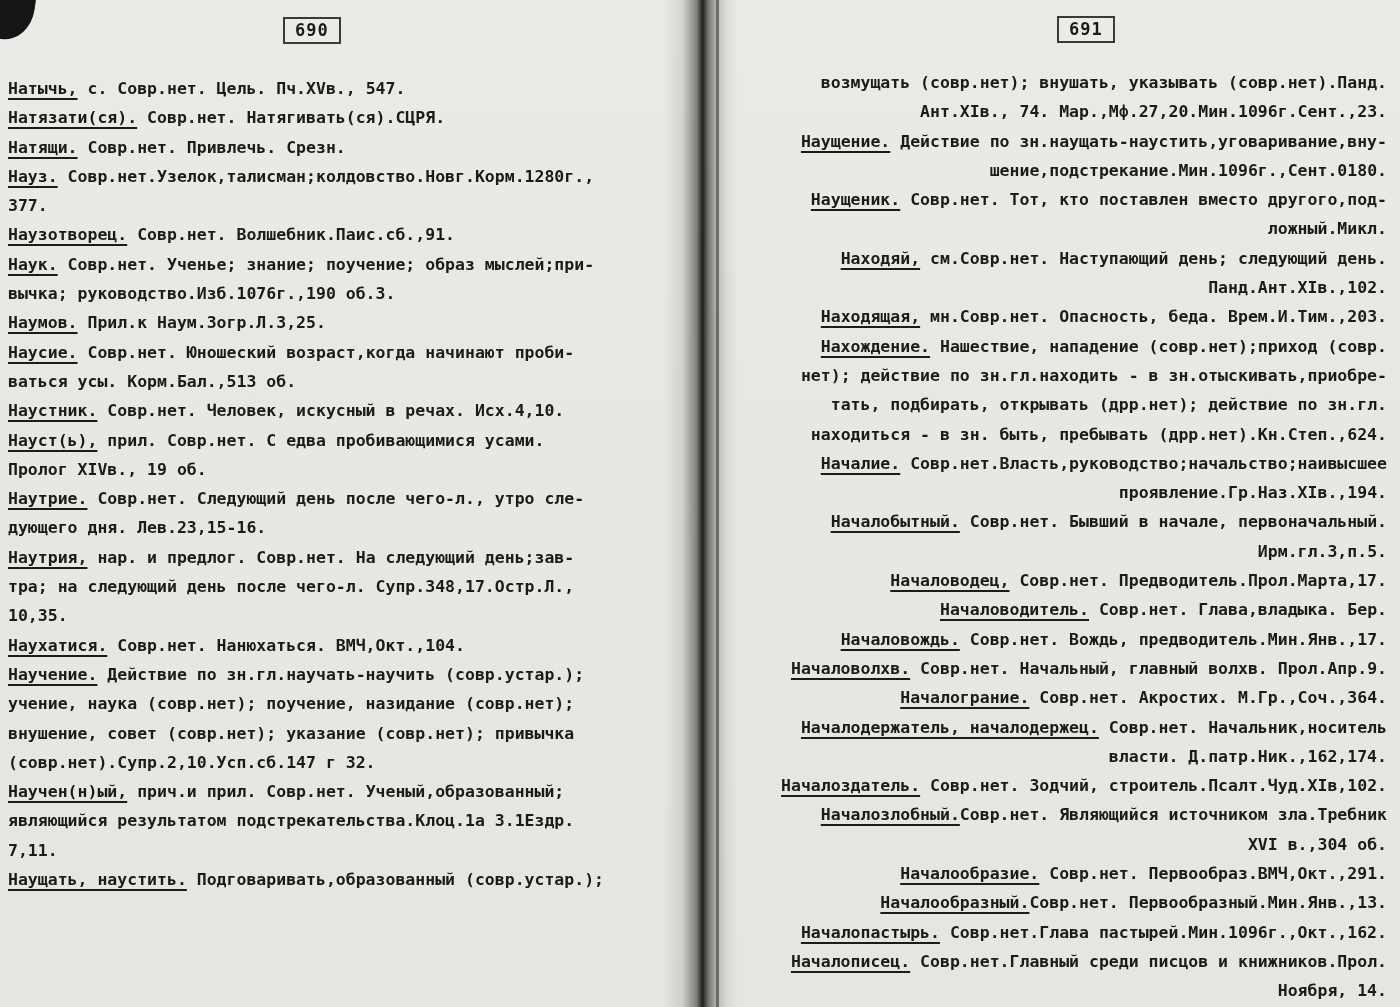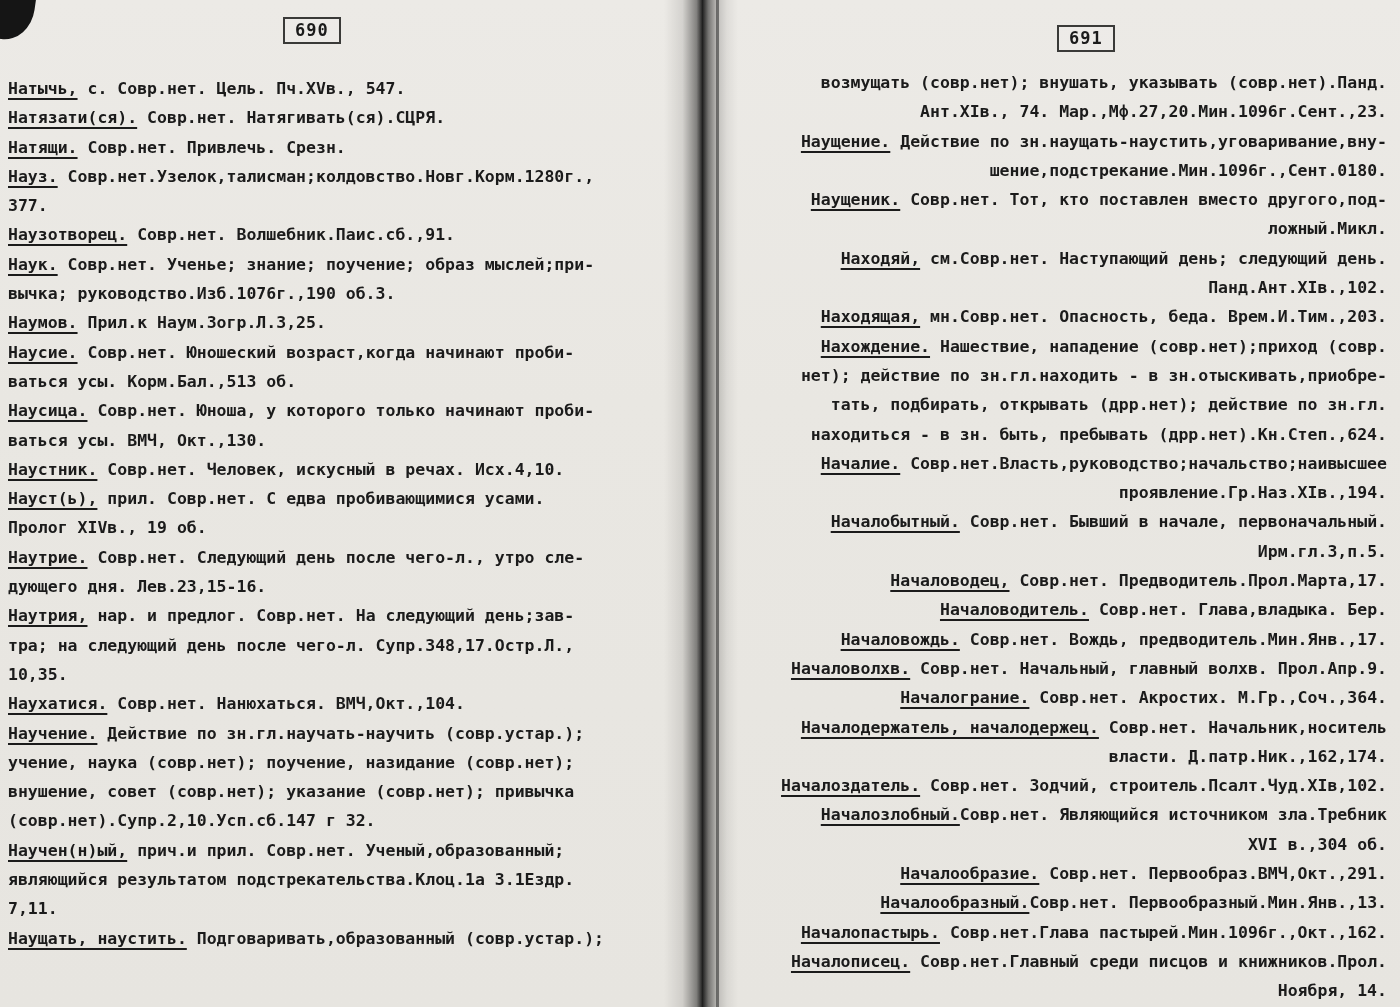--- a/index.html
+++ b/index.html
@@ -56,21 +56,21 @@
   .page-number-box {
     position: absolute;
     border: 2px solid #3a3a38;
     padding: 1px 10px 2px 10px;
     font-size: 17px;
     font-weight: 700;
     letter-spacing: 1px;
     background: rgba(255,255,255,0.08);
   }
   .page-number-box.left  { left: 283px; top: 17px; }
-  .page-number-box.right { left: 1057px; top: 25px; }
+  .page-number-box.right { left: 1057px; top: 16px; }
   .page {
     position: absolute;
     font-size: 16.5px;
     font-weight: 700;
     line-height: 29.3px;
     white-space: pre;
   }
   .page-left  { left: 8px;   top: 74px; width: 656px; }
   .page-right { left: 737px; top: 68px; width: 650px; text-align: right; }
   .entry { margin: 0; }
@@ -93,22 +93,21 @@
     <span>690</span>
   </div>
 
   <div class="page-number-box right">
     <span>691</span>
   </div>
 
   <div class="page page-left"><p class="entry"><span class="headword">Натычь,</span><span class="entry-body"> с. Совр.нет. Цель. Пч.XVв., 547.</span></p><p class="entry"><span class="headword">Натязати(ся).</span><span class="entry-body"> Совр.нет. Натягивать(ся).СЦРЯ.</span></p><p class="entry"><span class="headword">Натящи.</span><span class="entry-body"> Совр.нет. Привлечь. Срезн.</span></p><p class="entry"><span class="headword">Науз.</span><span class="entry-body"> Совр.нет.Узелок,талисман;колдовство.Новг.Корм.1280г.,
 377.</span></p><p class="entry"><span class="headword">Наузотворец.</span><span class="entry-body"> Совр.нет. Волшебник.Паис.сб.,91.</span></p><p class="entry"><span class="headword">Наук.</span><span class="entry-body"> Совр.нет. Ученье; знание; поучение; образ мыслей;при-
 вычка; руководство.Изб.1076г.,190 об.3.</span></p><p class="entry"><span class="headword">Наумов.</span><span class="entry-body"> Прил.к Наум.Зогр.Л.3,25.</span></p><p class="entry"><span class="headword">Наусие.</span><span class="entry-body"> Совр.нет. Юношеский возраст,когда начинают проби-
-ваться усы. Корм.Бал.,513 об.</span></p><p class="entry"><span class="headword">Наусица.</span><span class="entry-body"> Совр.нет. Юноша, у которого только начинают проби-
-ваться усы. ВМЧ, Окт.,130.</span></p><p class="entry"><span class="headword">Наустник.</span><span class="entry-body"> Совр.нет. Человек, искусный в речах. Исх.4,10.</span></p><p class="entry"><span class="headword">Науст(ь),</span><span class="entry-body"> прил. Совр.нет. С едва пробивающимися усами.
+ваться усы. Корм.Бал.,513 об.</span></p><p class="entry"><span class="headword">Наустник.</span><span class="entry-body"> Совр.нет. Человек, искусный в речах. Исх.4,10.</span></p><p class="entry"><span class="headword">Науст(ь),</span><span class="entry-body"> прил. Совр.нет. С едва пробивающимися усами.
 Пролог XIVв., 19 об.</span></p><p class="entry"><span class="headword">Наутрие.</span><span class="entry-body"> Совр.нет. Следующий день после чего-л., утро сле-
 дующего дня. Лев.23,15-16.</span></p><p class="entry"><span class="headword">Наутрия,</span><span class="entry-body"> нар. и предлог. Совр.нет. На следующий день;зав-
 тра; на следующий день после чего-л. Супр.348,17.Остр.Л.,
 10,35.</span></p><p class="entry"><span class="headword">Наухатися.</span><span class="entry-body"> Совр.нет. Нанюхаться. ВМЧ,Окт.,104.</span></p><p class="entry"><span class="headword">Научение.</span><span class="entry-body"> Действие по зн.гл.научать-научить (совр.устар.);
 учение, наука (совр.нет); поучение, назидание (совр.нет);
 внушение, совет (совр.нет); указание (совр.нет); привычка
 (совр.нет).Супр.2,10.Усп.сб.147 г 32.</span></p><p class="entry"><span class="headword">Научен(н)ый,</span><span class="entry-body"> прич.и прил. Совр.нет. Ученый,образованный;
 являющийся результатом подстрекательства.Клоц.1а 3.1Ездр.
 7,11.</span></p><p class="entry"><span class="headword">Наущать, наустить.</span><span class="entry-body"> Подговаривать,образованный (совр.устар.);</span></p></div>
 

